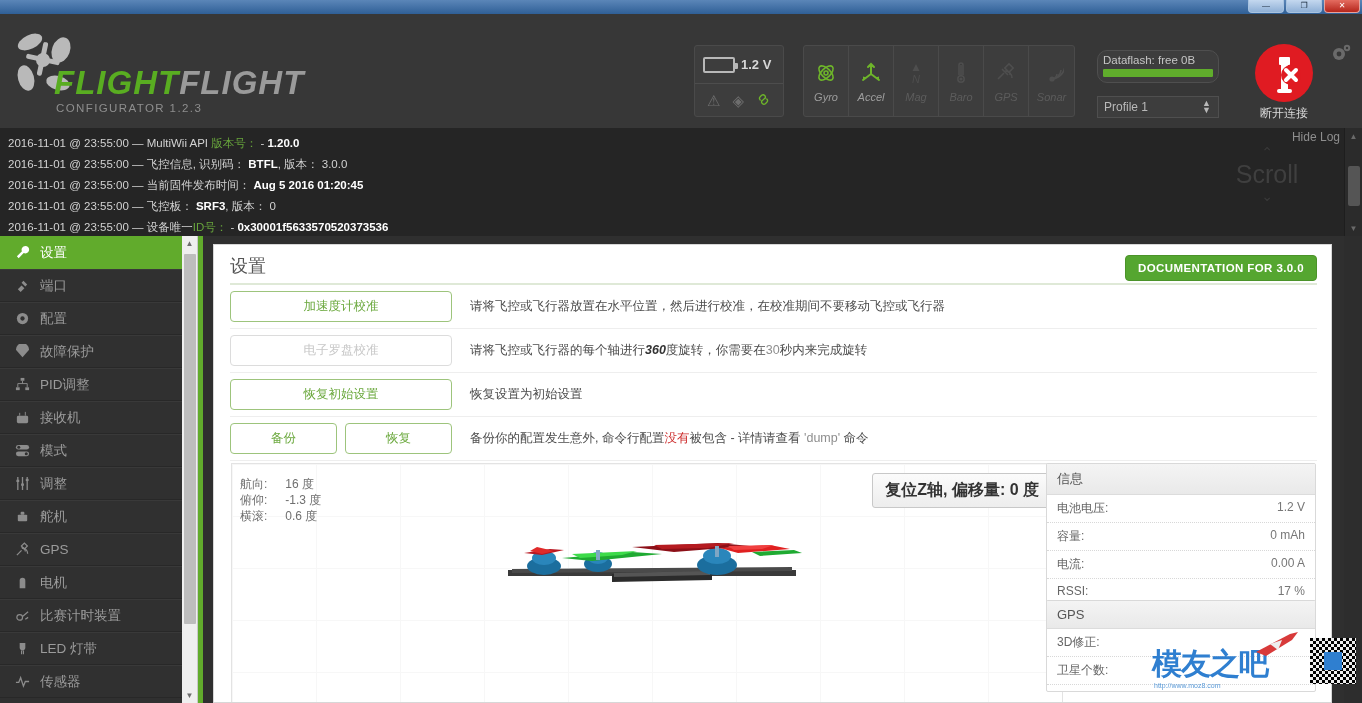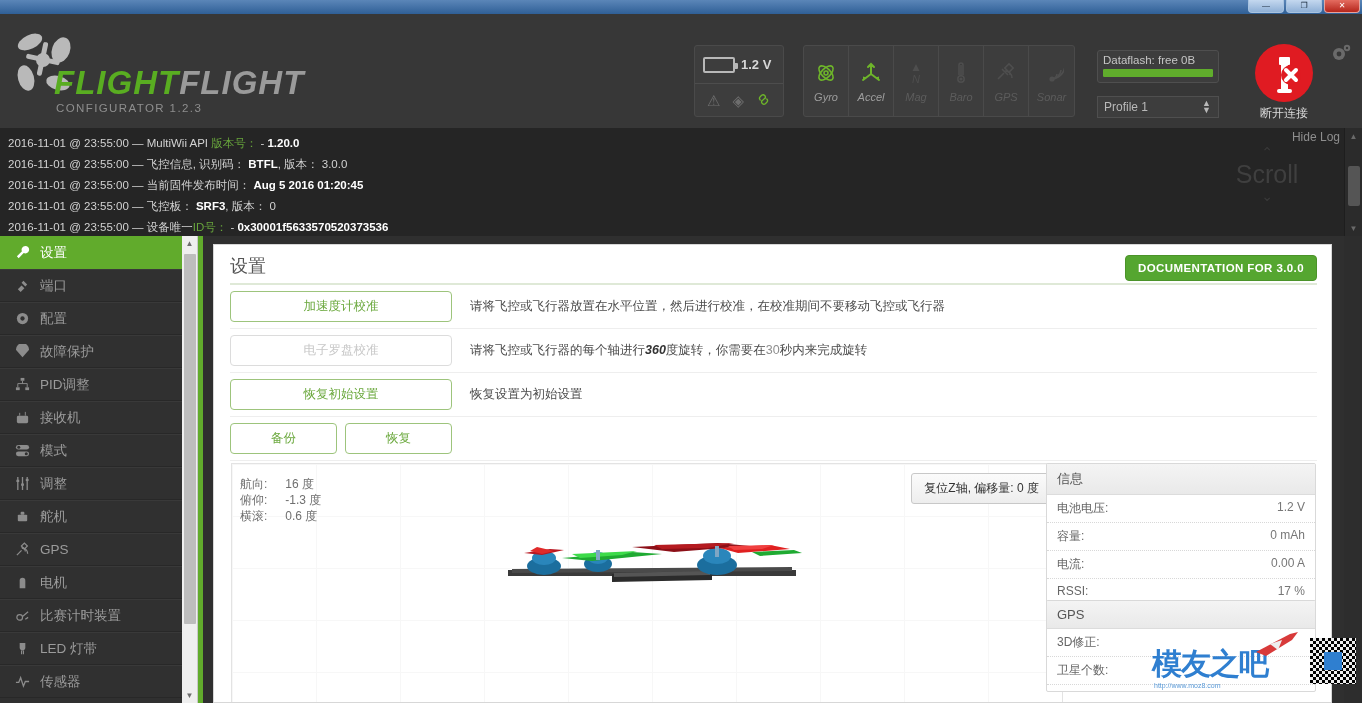--- a/index.html
+++ b/index.html
@@ -65,21 +65,21 @@
     background: #3d3d3d; border: 1px solid #4a4a4a; border-radius: 3px; overflow: hidden; }
   .sensor { width: 45px; height: 70px; display: flex; flex-direction: column;
     align-items: center; justify-content: center; gap: 5px; border-right: 1px solid #4a4a4a; font-style: italic; }
   .sensor:last-child { border-right: none; }
   .sensor .sname { font-size: 11px; color: #5c5c5c; }
   .sensor.active .sname { color: #9d9d9d; }
   .sensor .sicon { height: 26px; display:flex; align-items:center; justify-content:center; }
 
   
   #dataflash-box { position: absolute; left: 1097px; top: 36px; width: 122px; height: 33px;
-    background: #3d3d3d; border: 1px solid #4f4f4f; border-radius: 3px; padding: 3px 5px; }
+    background: #3d3d3d; border: 1px solid #4f4f4f; border-radius: 10px; padding: 3px 5px; }
   #dataflash-label { color: #c6c6c6; font-size: 11.5px; }
   #dataflash-bar { margin-top: 3px; height: 8px; background: #2e2e2e; border-radius: 1px; }
   #dataflash-fill { height: 100%; width: 100%; background: #60ad2c; border-radius: 1px; }
   #profile-select { position: absolute; left: 1097px; top: 82px; width: 122px; height: 22px;
     background: #3d3d3d; border: 1px solid #4f4f4f; border-radius: 0;
     color: #b9b9b9; font-size: 12px; padding: 0 6px; display: flex; align-items: center; }
   #profile-arrows { position: absolute; right: 7px; top: 3px; color: #b9b9b9; font-size: 9px; line-height: 7px; }
 
   
   #disconnect { position: absolute; left: 1251px; top: 30px; width: 66px; text-align: center; }
@@ -154,22 +154,22 @@
   #model-box { position: absolute; left: 17px; top: 218px; width: 832px; height: 266px;
     border: 1px solid #e3e3e3; background:
       repeating-linear-gradient(to right, #f7f7f7 0 1px, transparent 1px 84px),
       repeating-linear-gradient(to bottom, #f7f7f7 0 1px, transparent 1px 52px), #fff;
     overflow: hidden; }
   #attitude { position: absolute; left: 8px; top: 12px; font-size: 12px; color: #6f6f6f; line-height: 16px; }
   #attitude table { border-collapse: collapse; }
   #attitude td.k { padding-right: 18px; }
   #attitude td.v { color: #6f6f6f; }
   #reset-z { position: absolute; right: 10px; top: 9px; background: linear-gradient(#fbfbfb,#ededed);
-    border: 1px solid #c8c8c8; border-radius: 3px; font-size: 12px; color: #333;
-    font-weight: normal; padding: 6px 12px; }
+    border: 1px solid #c8c8c8; border-radius: 3px; font-size: 16px; color: #333;
+    font-weight: bold; padding: 6px 12px; }
 
   #drone { position: absolute; left: 270px; top: 70px; width: 300px; height: 60px; }
 
   
   .infopanel { position: absolute; right: 15px; width: 270px; border: 1px solid #d9d9d9;
     background: #fff; border-radius: 2px; overflow: hidden; }
   #info-panel { top: 218px; }
   #gps-panel { top: 355px; height: 92px; }
   .ip-head { background: linear-gradient(#f4f4f4,#e9e9e9); border-bottom: 1px solid #dcdcdc;
     font-size: 13px; color: #555; padding: 6px 10px; }
@@ -559,20 +559,23 @@
       </div>
       <div class="desc">
         <span>恢复设置为初始设置</span>
       </div>
     </div>
 
     <div class="actionrow">
       <div class="btnwrap">
         <div class="gbtn">备份</div>
         <div class="gbtn">恢复</div>
+      </div>
+      <div class="desc">
+        <span>备份你的配置发生意外, 命令行配置</span><span class="red">没有</span><span>被包含 - 详情请查看 </span><span class="mono">'dump'</span><span> 命令</span>
       </div>
     </div>
 
     <div id="model-box">
       <div id="attitude">
         <table>
           <tbody>
               <tr>
             <td class="k">航向:</td>
             <td class="v">16 度</td>

